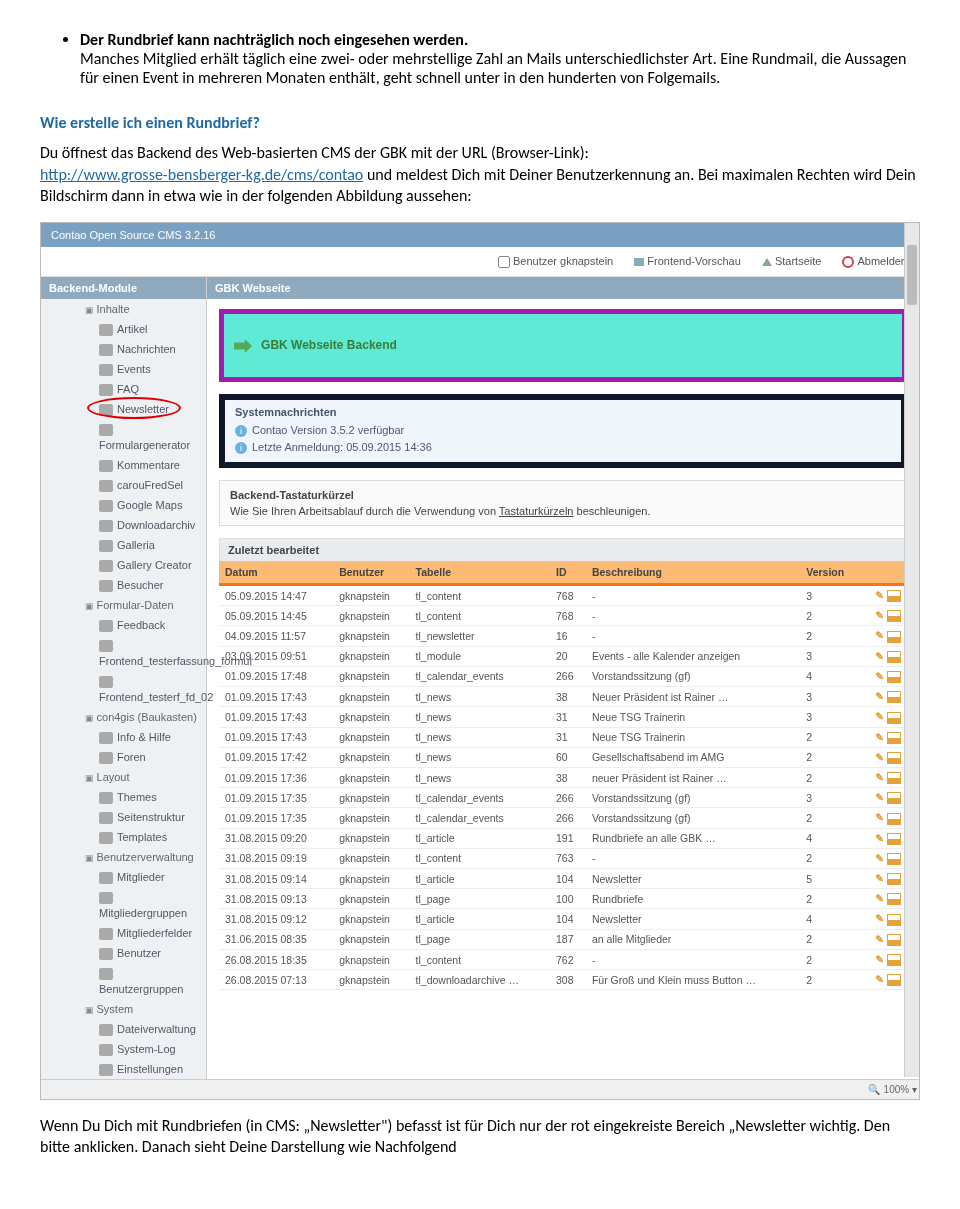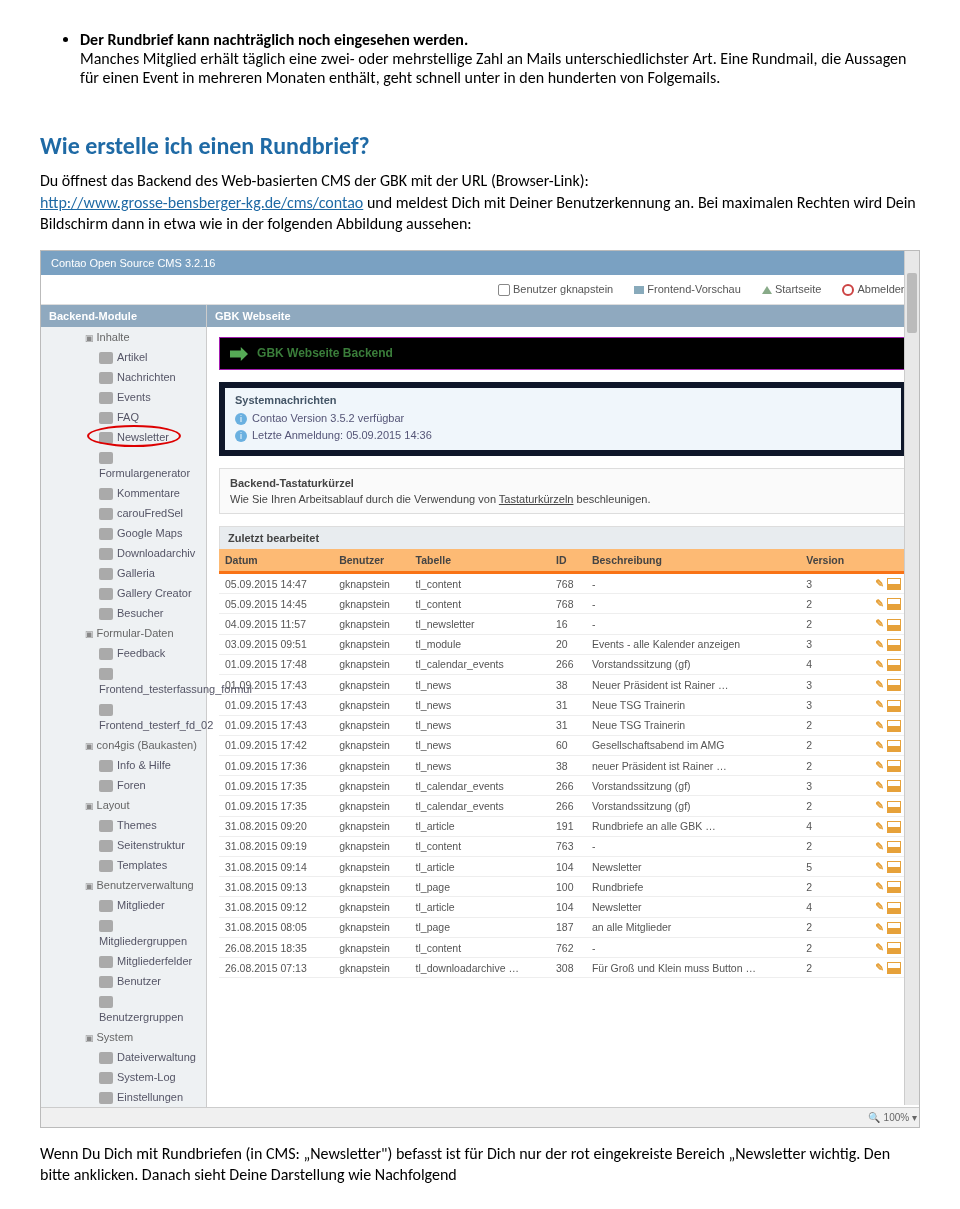--- a/index.html
+++ b/index.html
@@ -1,38 +1,38 @@
 <!DOCTYPE html>
 <html><head>
 <meta charset="utf-8">
 <style>
   body { margin:0; padding:30px 40px; font-family:Calibri,Arial,sans-serif; font-size:16px; color:#000; background:#fff; width:880px; }
   ul.bullet { margin:0 0 20px 40px; padding:0; list-style:disc; }
   ul.bullet li { margin-bottom:4px; }
-  h2.heading { color:#1f6aa5; font-size:24px; margin:44px 0 10px; font-weight:bold; }
+  h2.heading { color:#1f6aa5; font-size:16px; margin:26px 0 10px; font-weight:bold; }
   a.link { color:#1f6aa5; text-decoration:underline; }
   p { margin:0 0 10px; line-height:1.35; }
 
   .screenshot { border:1px solid #bbb; margin:15px 0; background:#fff; font-family:Verdana,Arial,sans-serif; font-size:11px; color:#444; position:relative; }
   .contao-bar { background:#7aa1c2; color:#fff; padding:6px 10px; font-size:11px; }
   .user-bar { text-align:right; padding:8px 12px; background:#fff; border-bottom:1px solid #ddd; font-size:11px; color:#555; }
   .user-bar span { margin-left:18px; }
   .panel-row { display:flex; align-items:stretch; }
   .sidebar { width:165px; background:#eef1f3; border-right:1px solid #ccc; }
   .main { flex:1; background:#fff; }
   .panel-hd { background:#8fa9bf; color:#fff; padding:5px 8px; font-weight:bold; font-size:11px; }
   .side-section { color:#555;padding-left:36px; }
   .side-group { padding:4px 8px; color:#666; font-weight:normal; }
   .side-group .toggle { color:#888; margin-right:3px; font-size:9px; }
   .side-item { padding:2px 8px 2px 22px; color:#556; cursor:pointer; position:relative; line-height:16px; }
   .side-item .ic { display:inline-block; width:14px; height:12px; margin-right:4px; vertical-align:middle; background:#aaa; border-radius:2px; }
   .circled { position:relative; }
   .circled::after { content:""; position:absolute; left:10px; top:-2px; width:90px; height:18px; border:2px solid #d00; border-radius:50%; pointer-events:none; }
   .main-inner { padding:10px 12px; }
-  .gbk-box { border:1px solid #a21caf; background:#000000; padding:8px 10px; margin-bottom:12px; }
+  .gbk-box { border:5px solid #a21caf; background:#5eead4; padding:24px 10px; margin-bottom:12px; }
   .gbk-box .arrow { display:inline-block; width:18px; height:14px; background:#5a5; clip-path:polygon(0 25%,60% 25%,60% 0,100% 50%,60% 100%,60% 75%,0 75%); vertical-align:middle; margin-right:6px; }
   .gbk-box strong { color:#3a7d3a; font-size:12px; }
   .sys-box { border:6px solid #0f172a; background:#f0f6fb; padding:6px 10px; margin-bottom:12px; }
   .sys-box .line { padding:2px 0; color:#557; }
   .sys-box .i { display:inline-block; width:12px; height:12px; background:#6ab0e0; border-radius:50%; color:#fff; font-size:9px; text-align:center; line-height:12px; margin-right:5px; }
   .short-box { border:1px solid #ddd; background:#fafafa; padding:8px 10px; margin-bottom:12px; }
   .short-box h4 { margin:0 0 4px; font-size:11px; font-weight:bold; color:#444; }
   .tbl-hd { background:#e8ecef; padding:5px 8px; font-weight:bold; font-size:11px; color:#444; border:1px solid #ddd; border-bottom:none; }
   table.log { width:100%; border-collapse:collapse; font-size:10.5px; }
   table.log th { text-align:left; padding:5px 6px; background:#fdba74; border-bottom:3px solid #f97316; font-weight:bold; color:#444; }
@@ -303,21 +303,21 @@
               <tr>
                 <td>31.08.2015 09:12</td>
                 <td>gknapstein</td>
                 <td>tl_article</td>
                 <td>104</td>
                 <td>Newsletter</td>
                 <td>4</td>
                 <td class="act"><span class="ic-edit">✎</span> <span class="ic-view"></span></td>
               </tr>
               <tr>
-                <td>31.08.2015 08:05</td>
+                <td>31.06.2015 08:35</td>
                 <td>gknapstein</td>
                 <td>tl_page</td>
                 <td>187</td>
                 <td>an alle Mitglieder</td>
                 <td>2</td>
                 <td class="act"><span class="ic-edit">✎</span> <span class="ic-view"></span></td>
               </tr>
               <tr>
                 <td>26.08.2015 18:35</td>
                 <td>gknapstein</td>

